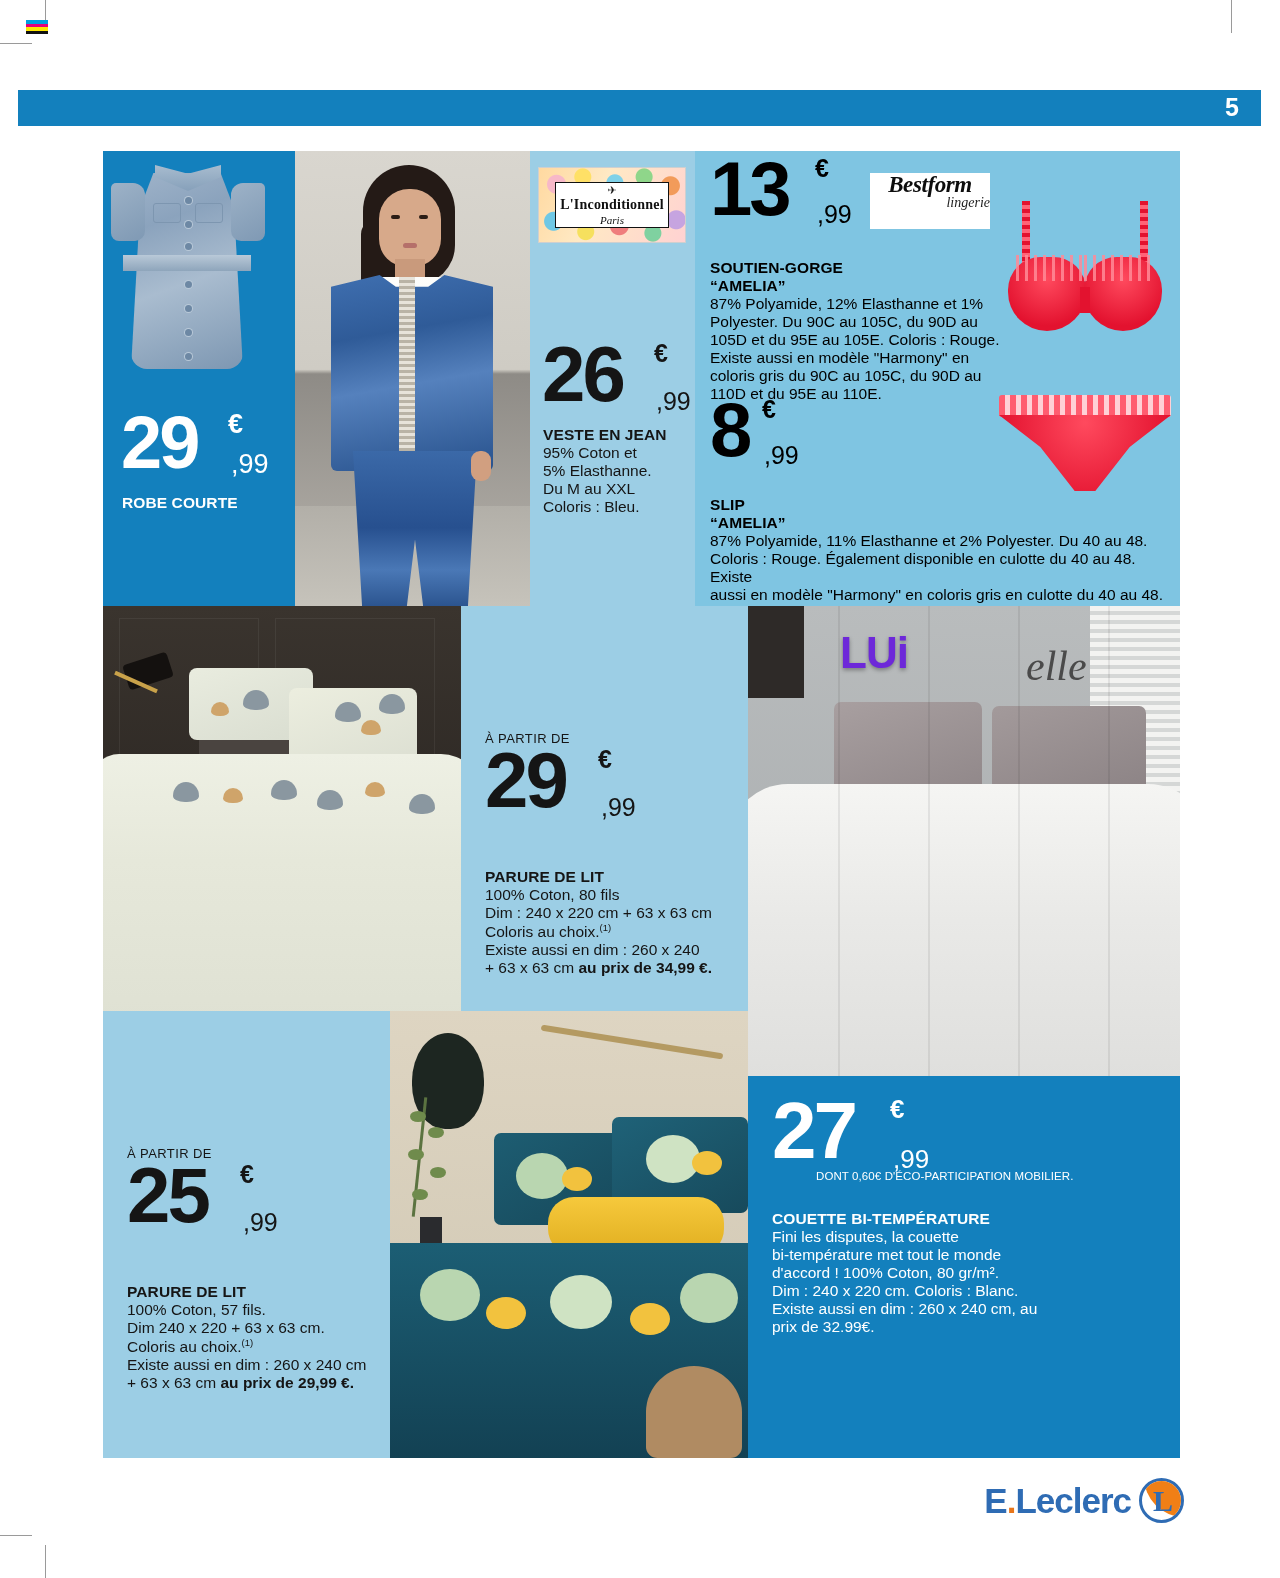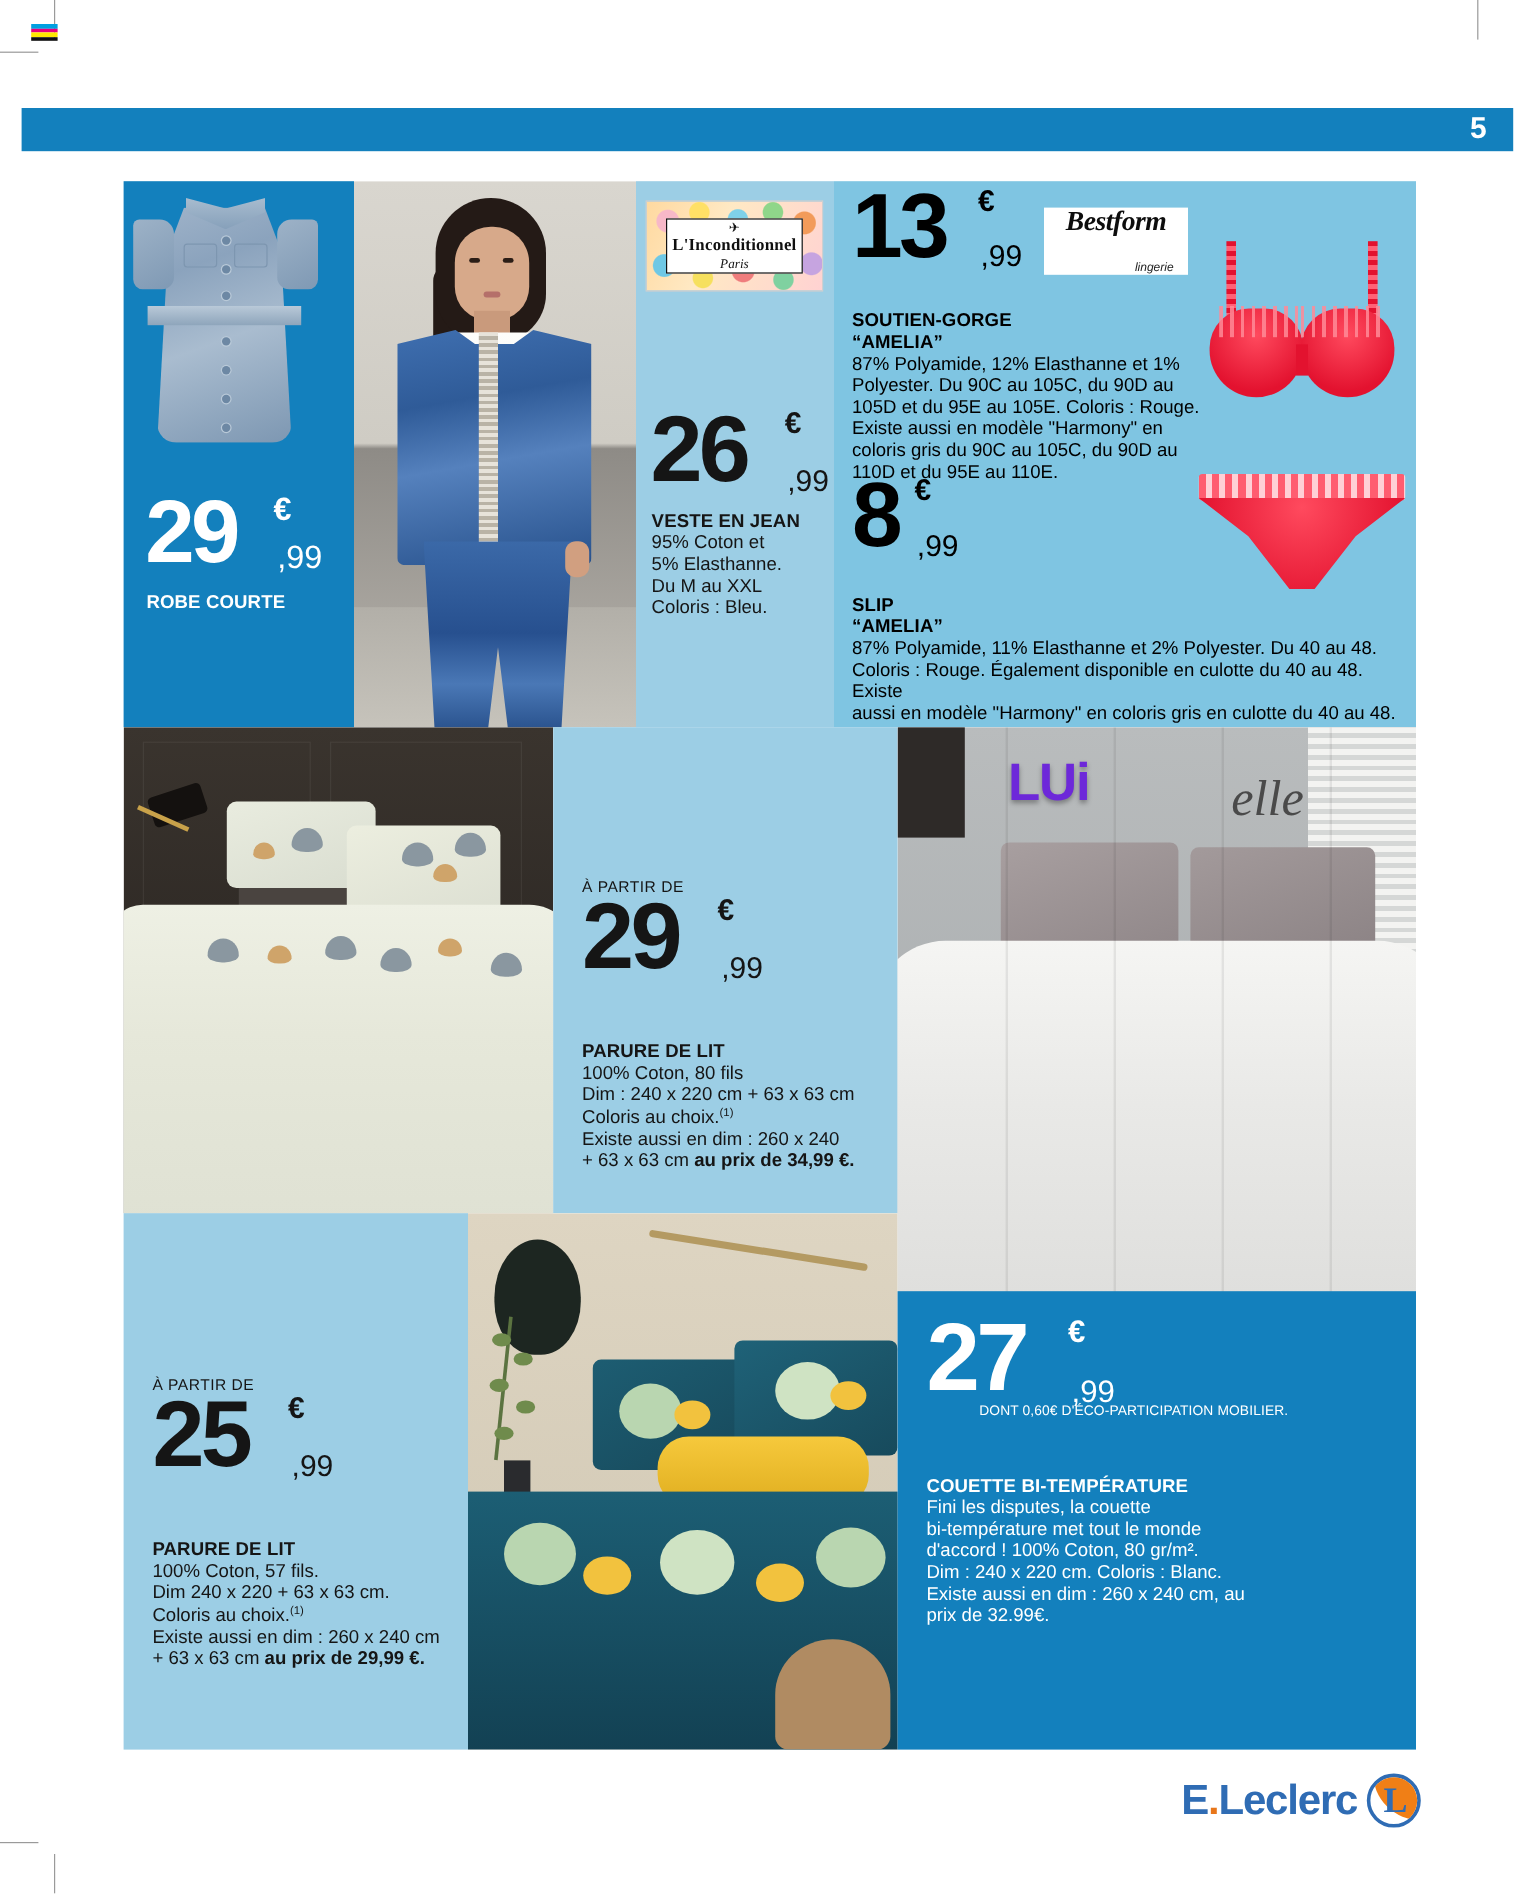--- a/index.html
+++ b/index.html
@@ -73,29 +73,29 @@
   .brand-incond .l1 { font-size:14px; letter-spacing:.2px; font-weight:600; white-space:nowrap;}
   .brand-incond .l2 { font-size:11px; font-style:italic; margin-top:1px;}
 
   .blk-lingerie {
     position:absolute; left:592px; top:0; width:485px; height:455px;
     background:#7fc5e2;
   }
   .bestform {
     position:absolute; left:175px; top:22px; width:120px; height:56px;
     background:#ffffff; display:flex; flex-direction:column;
-    align-items:center; justify-content:space-between;
+    align-items:center; justify-content:flex-start;
   }
   .bestform .bf1 {
     font-family:"Liberation Serif", serif; font-style:italic; font-weight:bold;
     font-size:23px; color:#0d0d0d; letter-spacing:-.4px; line-height:1;
   }
   .bestform .bf2 {
-    font-family:Liberation Sans, sans-serif; font-style:italic;
-    font-size:10px; color:#222; align-self:flex-end; margin-right:12px; margin-top:-1px;
+    font-family:Liberation Serif, serif; font-style:italic;
+    font-size:14px; color:#222; align-self:flex-end; margin-right:0; margin-top:-1px;
   }
 
   
   .price { position:relative; display:inline-block; line-height:1; white-space:nowrap; }
   .price .main {
     font-weight:bold; letter-spacing:-3px; line-height:.82;
     font-family:"Liberation Sans", sans-serif;
   }
   .price .eu  { position:absolute; font-weight:bold; font-family:"Liberation Sans", sans-serif;}
   .price .cts { position:absolute; font-weight:normal; font-family:"Liberation Sans", sans-serif;}
@@ -601,21 +601,21 @@
       <div class="blk-couette">
         <div style="position:absolute; left:24px; top:22px;">
           <div class="price">
             <span class="main" style="font-size:80px;">27</span>
             <span class="eu" style="font-size:26px; left:118px; top:-2px;">€</span>
             <span class="cts" style="font-size:26px; left:121px; top:48px;">,99</span>
           </div>
           <div class="eco">DONT 0,60€ D'ÉCO-PARTICIPATION MOBILIER.</div>
         </div>
 
-        <div style="position:absolute; left:24px; top:154px; width:396px;">
+        <div style="position:absolute; left:24px; top:134px; width:396px;">
           <div class="ptitle">COUETTE BI-TEMPÉRATURE</div>
           <div class="pdesc">
             <div>Fini les disputes, la couette</div>
             <div>bi-température met tout le monde</div>
             <div>d'accord ! 100% Coton, 80 gr/m².</div>
             <div>Dim : 240 x 220 cm. Coloris : Blanc.</div>
             <div>Existe aussi en dim : 260 x 240 cm, au</div>
             <div>prix de 32.99€.</div>
           </div>
         </div>

